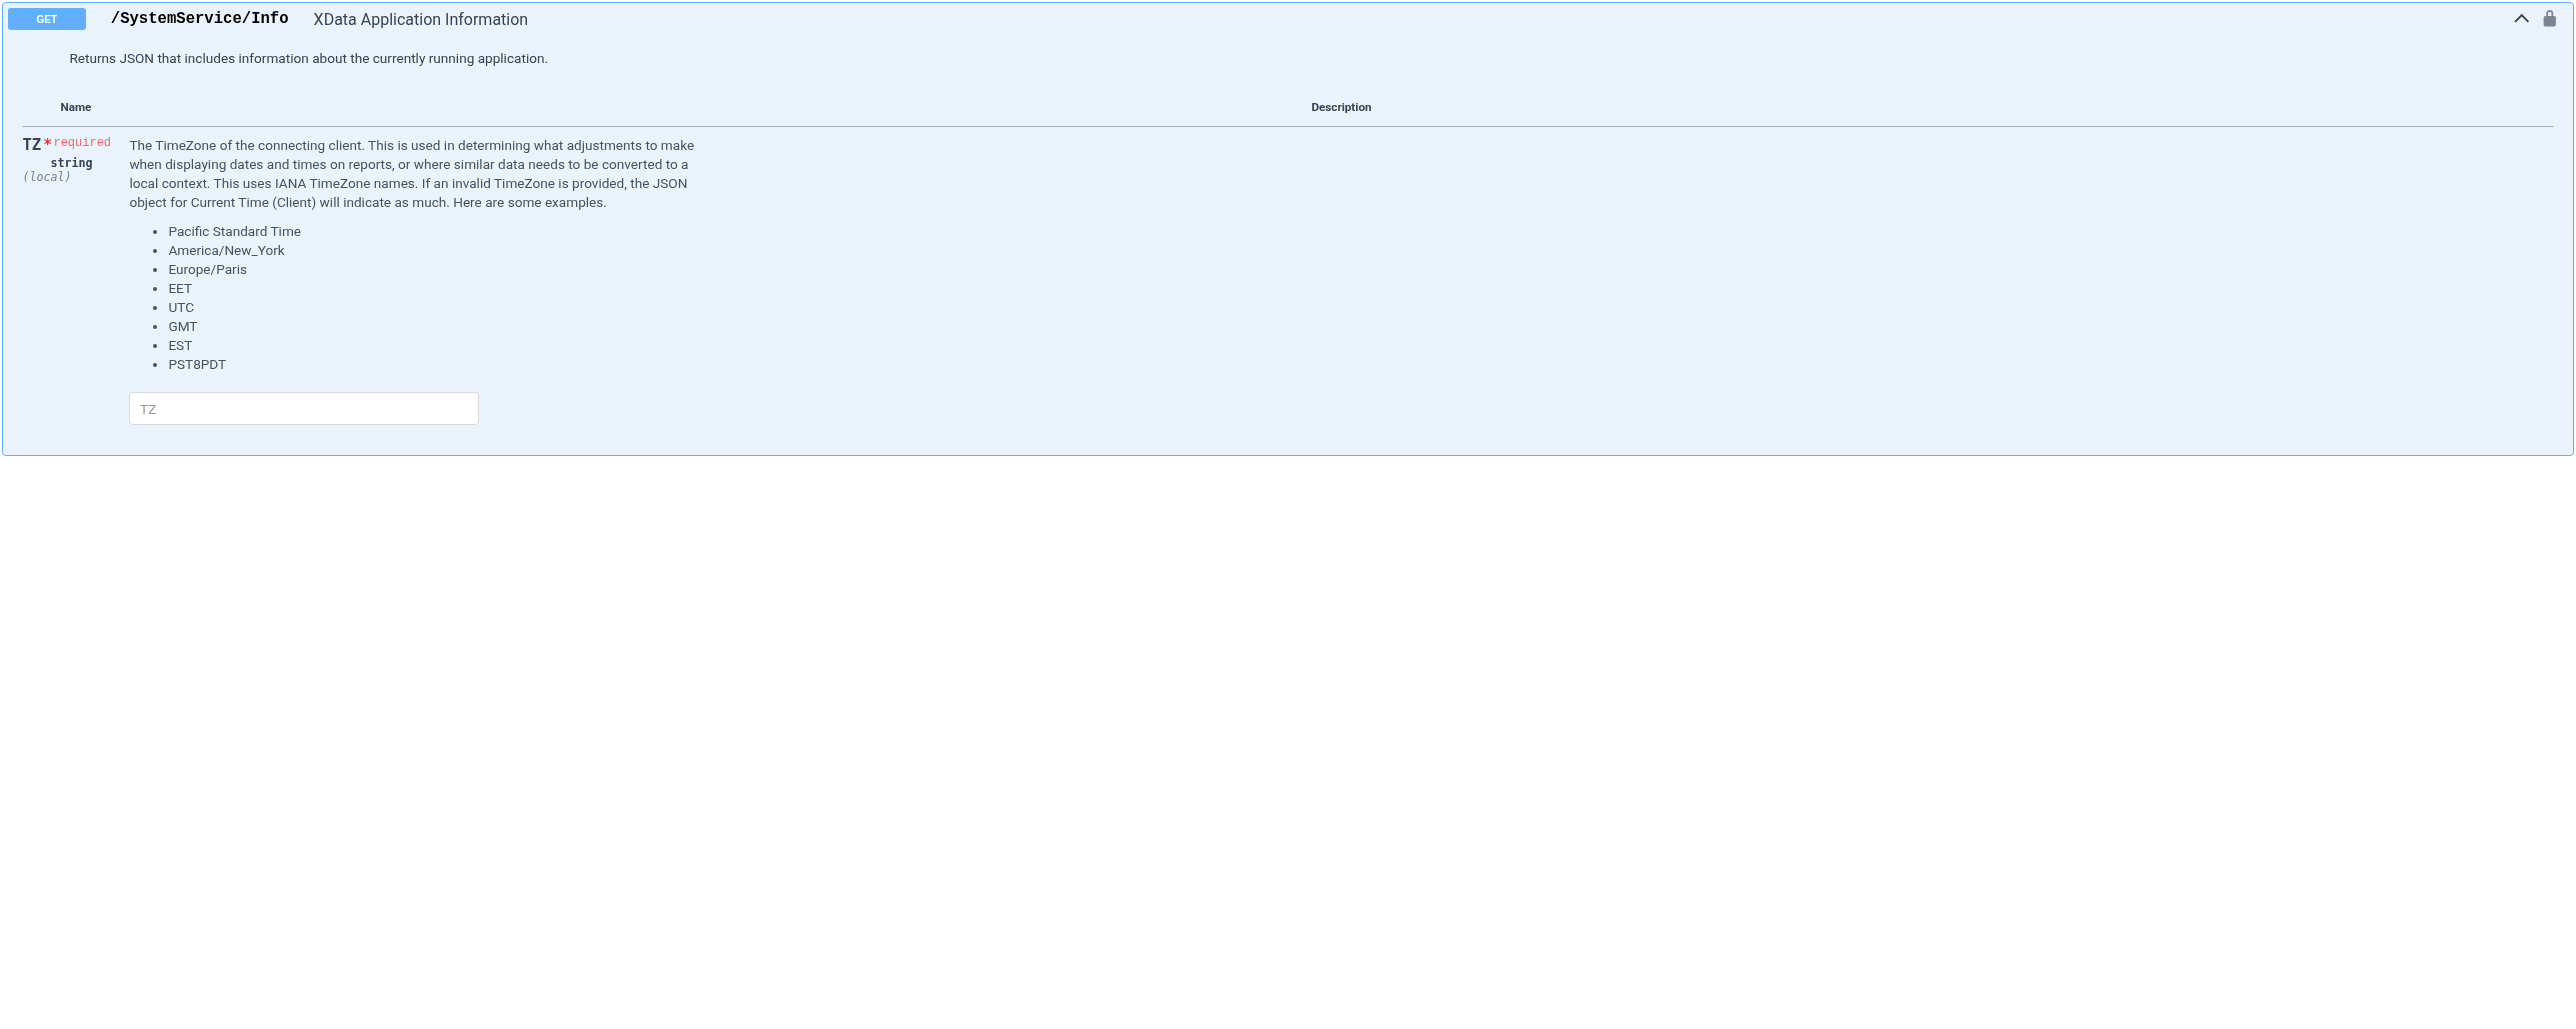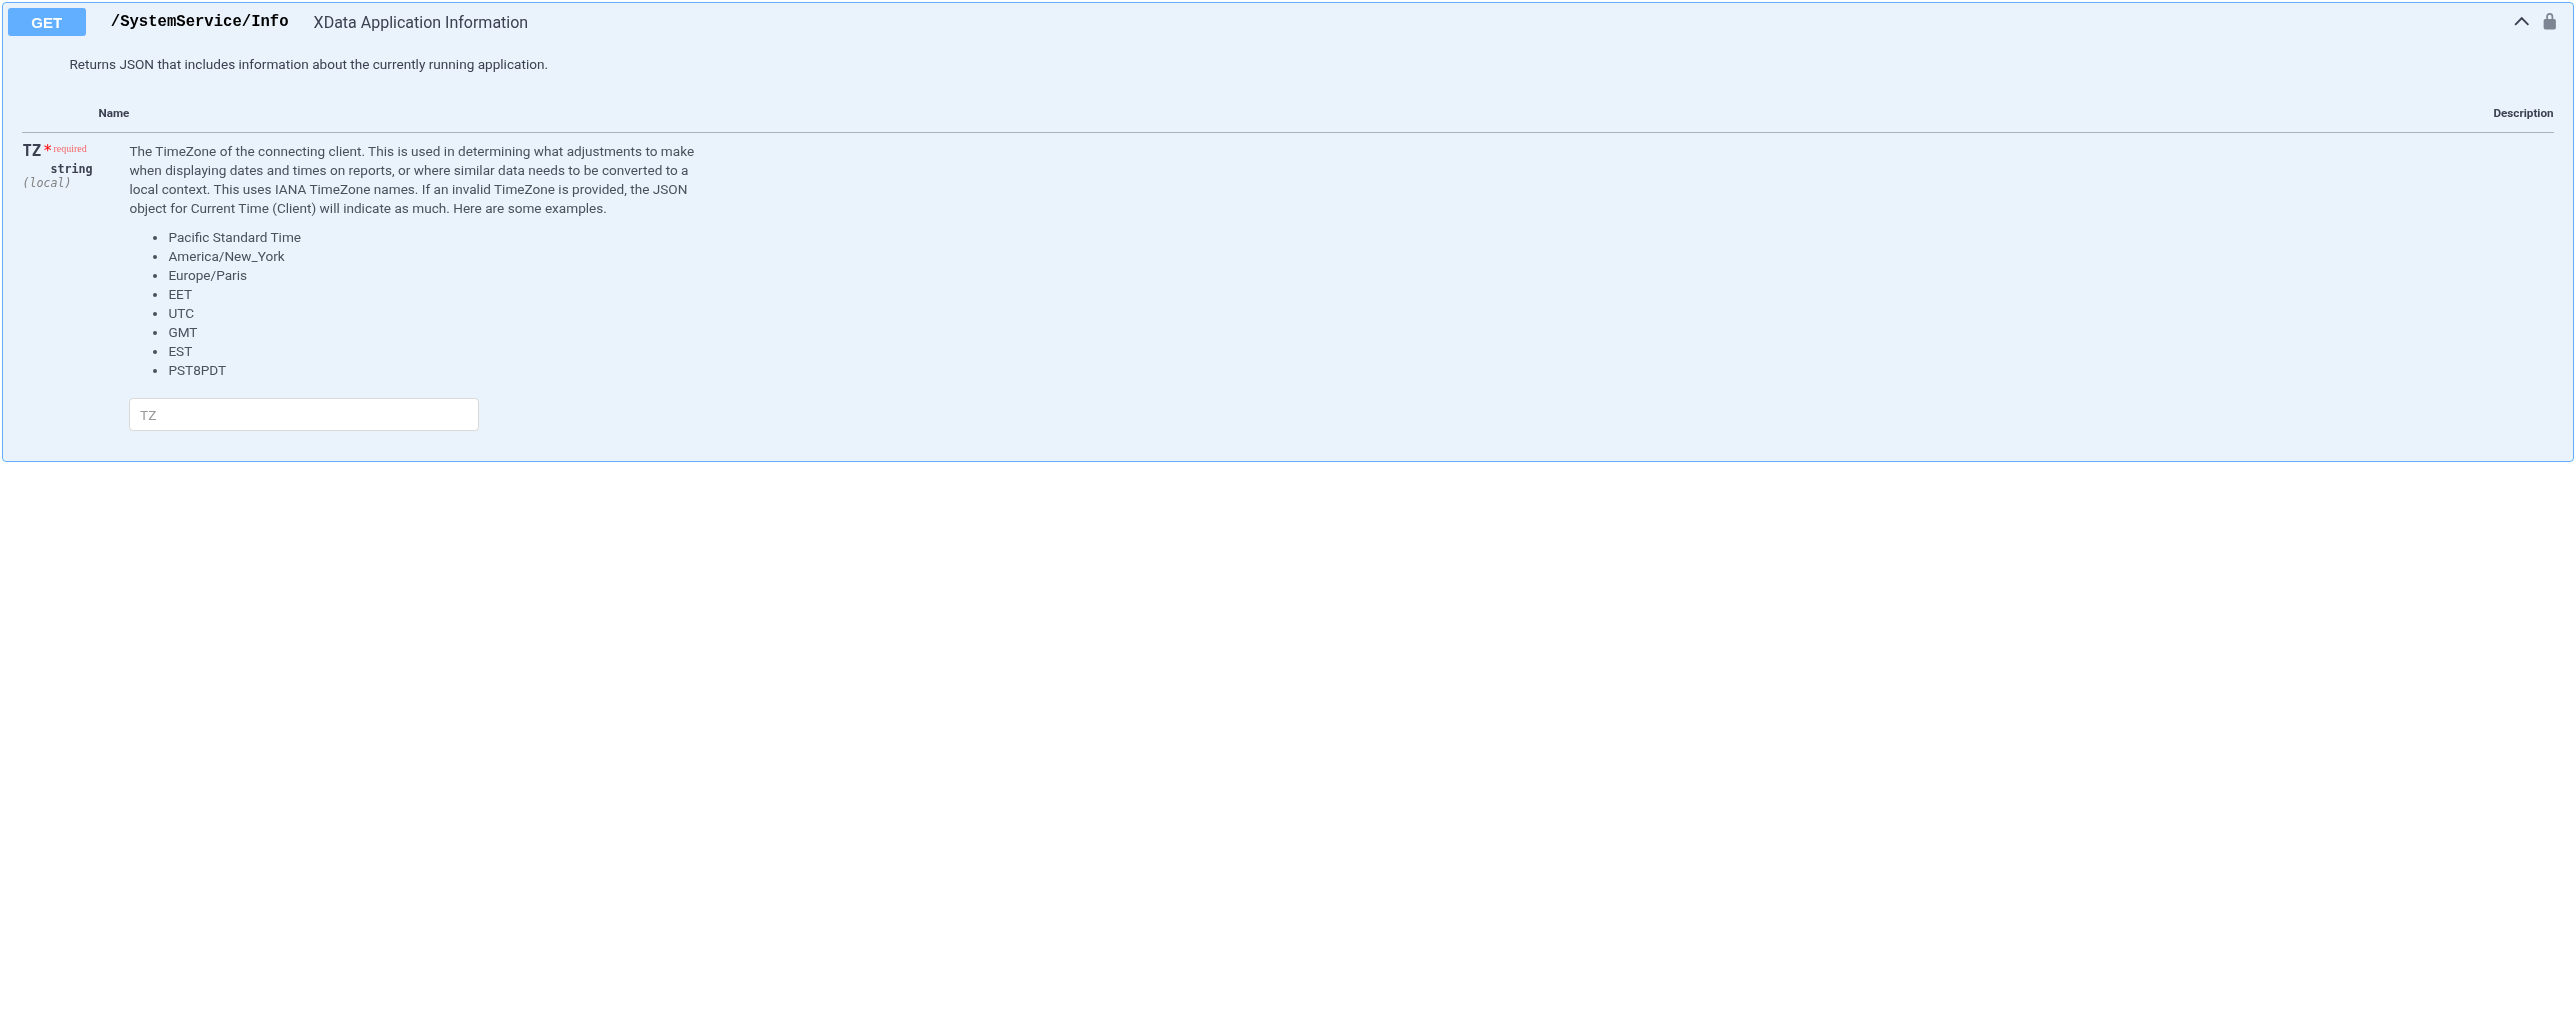--- a/index.html
+++ b/index.html
@@ -22,21 +22,21 @@
     .opblock-summary {
       display: flex;
       align-items: center;
       padding: 4.9px;
       cursor: pointer;
     }
     .opblock-summary-method {
       background: #61affe;
       color: #fff;
       font-weight: 700;
-      font-size: 15px;
+      font-size: 10px;
       padding: 5.8px 14.6px;
       border-radius: 2.9px;
       min-width: 78px;
       text-align: center;
       font-family: sans-serif;
     }
     .opblock-summary-path {
       font-family: Liberation Mono, monospace;
       font-weight: 600;
       font-size: 15.6px;
@@ -99,21 +99,21 @@
       font-family: sans-serif;
     }
     .parameters-container {
       padding: 19.5px;
     }
     .parameters {
       width: 100%;
       border-collapse: collapse;
     }
     .parameters thead tr th {
-      text-align: right;
+      text-align: center;
       font-size: 11.7px;
       font-weight: 700;
       color: #3b4151;
       padding: 0 0 11.7px 0;
       border-bottom: 1px solid rgba(59,65,81,0.2);
     }
     .col-name {
       width: 107px;
     }
     .parameters tbody tr td {
@@ -126,23 +126,23 @@
       color: #3b4151;
       font-family: Consolas, Monaco, monospace;
     }
     .parameter__name .required-star {
       color: #ff0000;
       font-weight: 400;
       padding-left: 1.9px;
     }
     .parameter__name .required-label {
       color: rgba(255,0,0,0.6);
-      font-size: 10px;
+      font-size: 12px;
       font-weight: 400;
-      font-family: Liberation Serif, serif;
+      font-family: Liberation Mono, monospace;
       position: relative;
       top: -3.9px;
       padding-left: 1px;
     }
     .parameter__type {
       font-family: Consolas, Monaco, monospace;
       font-size: 11.7px;
       font-weight: 600;
       color: #3b4151;
       margin-top: 1.9px;

